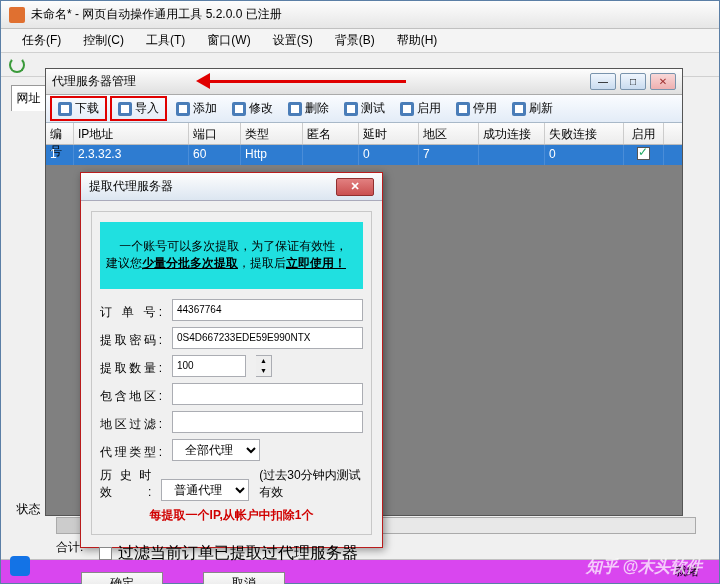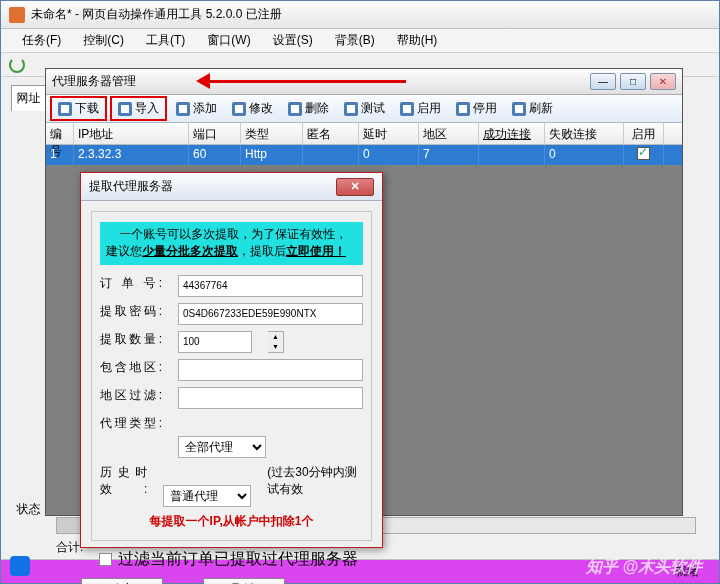--- a/index.html
+++ b/index.html
@@ -39,42 +39,42 @@
 .grid-head div { border-right: 1px solid #ccc; padding: 3px 4px; }
 .grid-row { height: 20px; background: #2e7cd1; color: #fff; display: flex; font-size: 12px; }
 .grid-row div { padding: 2px 4px; border-right: 1px solid #4a8dd8; }
 .gc-idx { width: 28px; }
 .gc-ip { width: 115px; }
 .gc-port { width: 52px; }
 .gc-type { width: 62px; }
 .gc-anon { width: 56px; }
 .gc-lat { width: 60px; }
 .gc-reg { width: 60px; }
-.gc-succ { width: 66px; text-decoration: underline; }
+.gc-succ { width: 66px; }
 .gc-fail { width: 79px; }
 .gc-en { width: 40px; text-align: center; }
 .chk { display: inline-block; width: 13px; height: 13px; background: #fff; border: 1px solid #555; position: relative; }
 .chk.on::after { content: "✓"; position: absolute; left: 0; top: -3px; color: #2a6; font-size: 12px; }
 
 .dialog { position: absolute; left: 80px; top: 172px; width: 303px; height: 376px; background: #f0f0f0; border: 1px solid #b91c1c; box-shadow: 2px 2px 8px rgba(0,0,0,.4); }
 .dlg-titlebar { height: 28px; background: linear-gradient(#fdfdfd, #dce6f1); border-bottom: 1px solid #aab; display: flex; align-items: center; padding: 0 8px; font-size: 12px; }
 .dlg-titlebar .spacer { flex: 1; }
 .dlg-close { width: 38px; height: 18px; background: linear-gradient(#e28080,#ca5050); border: 1px solid #903030; border-radius: 2px; color: #fff; display: flex; align-items: center; justify-content: center; font-size: 11px; font-weight: bold; }
 
 .fieldset { margin: 10px 10px 6px 10px; border: 1px solid #c8c8c8; padding: 10px 8px 10px 8px; font-size: 12px; }
-.hint { background: #20e0e0; padding: 4px 6px; line-height: 1.45; margin-bottom: 10px; }
+.hint { background: #20e0e0; padding: 16px 6px; line-height: 1.45; margin-bottom: 10px; }
 .hint b { font-weight: bold; color: #000; }
 .hint .u { text-decoration: underline; }
-.frow { display: flex; align-items: flex-start; margin: 6px 0; gap: 16px; }
+.frow { display: flex; align-items: flex-end; margin: 6px 0; gap: 10px; }
 .frow label { width: 62px; text-align: justify; text-align-last: justify; }
 .frow input[type=text] { flex: 1; height: 22px; border: 1px solid #abadb3; padding: 0 4px; font-size: 10px; }
 .frow input.num { width: 74px; flex: none; }
 .spin { width: 16px; height: 22px; border: 1px solid #abadb3; border-left: none; display: flex; flex-direction: column; }
 .spin div { flex: 1; font-size: 7px; text-align: center; line-height: 9px; background: #eee; }
-.frow select { flex: 1; height: 22px; border: 1px solid #abadb3; font-size: 12px; padding-left: 2px; background: #fff; margin-top: 21px; }
+.frow select { flex: 1; height: 22px; border: 1px solid #abadb3; font-size: 12px; padding-left: 8px; background: #fff; }
 .frow select.half { width: 88px; flex: none; }
 .suffix { font-size: 12px; }
 .warn { color: #d00000; font-weight: bold; text-align: center; margin-top: 3px; font-size: 12px; }
 .chkrow { display: flex; align-items: center; gap: 6px; margin: 8px 18px; font-size: 16px; }
 .chkrow .cbox { width: 13px; height: 13px; border: 1px solid #888; background: #fff; }
 .btnrow { display: flex; justify-content: flex-start; gap: 40px; margin: 0 0 4px 0; }
 .dbtn { width: 82px; height: 24px; border: 1px solid #888; background: linear-gradient(#fafafa,#e2e2e2); font-size: 12px; }
 .link { text-align: center; margin-top: 6px; }
 .link a { color: #1040c0; font-size: 12px; text-decoration: underline; }
 

